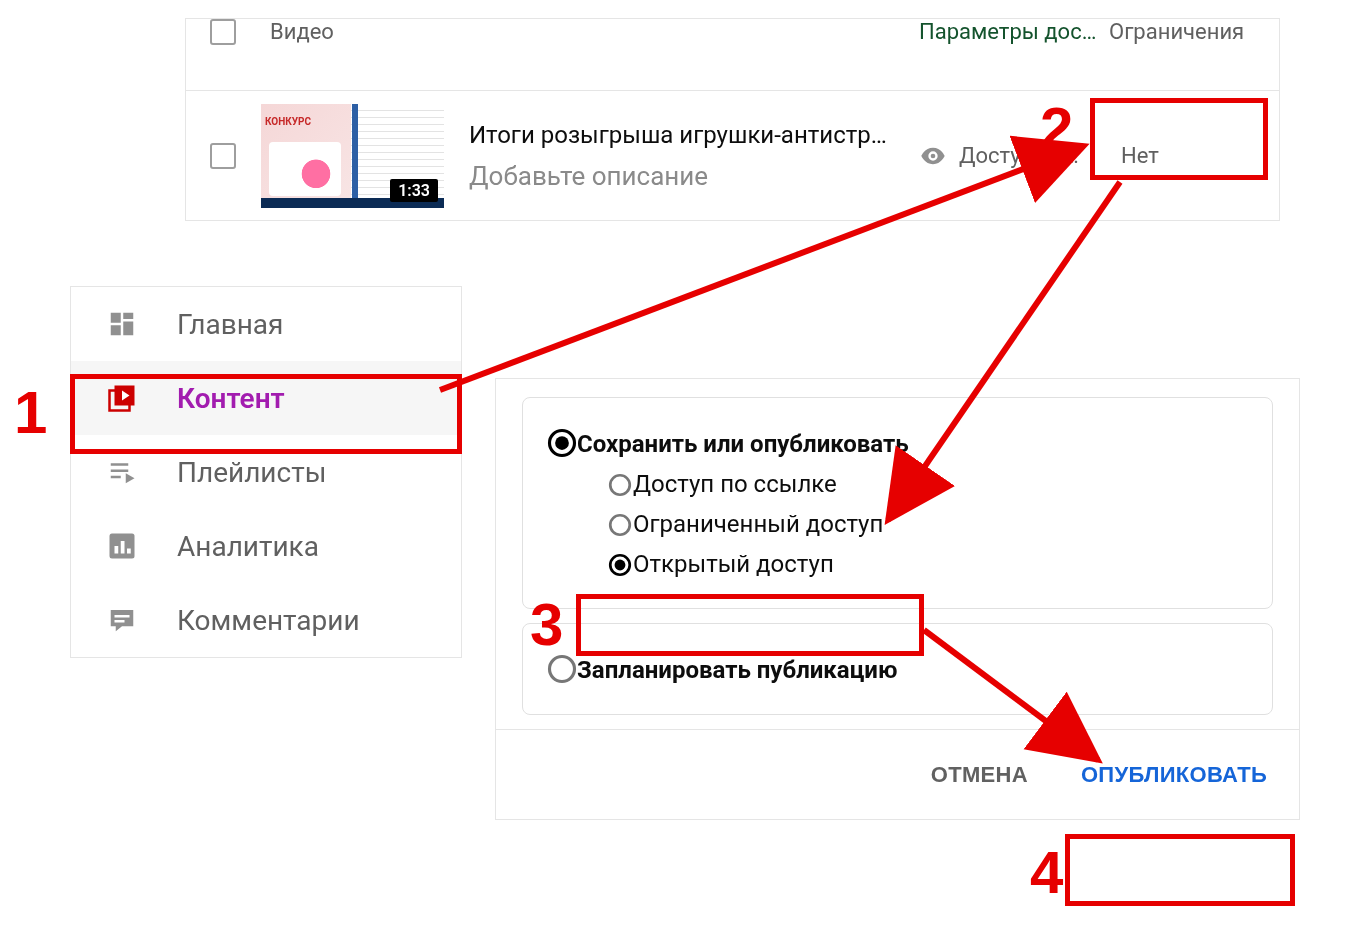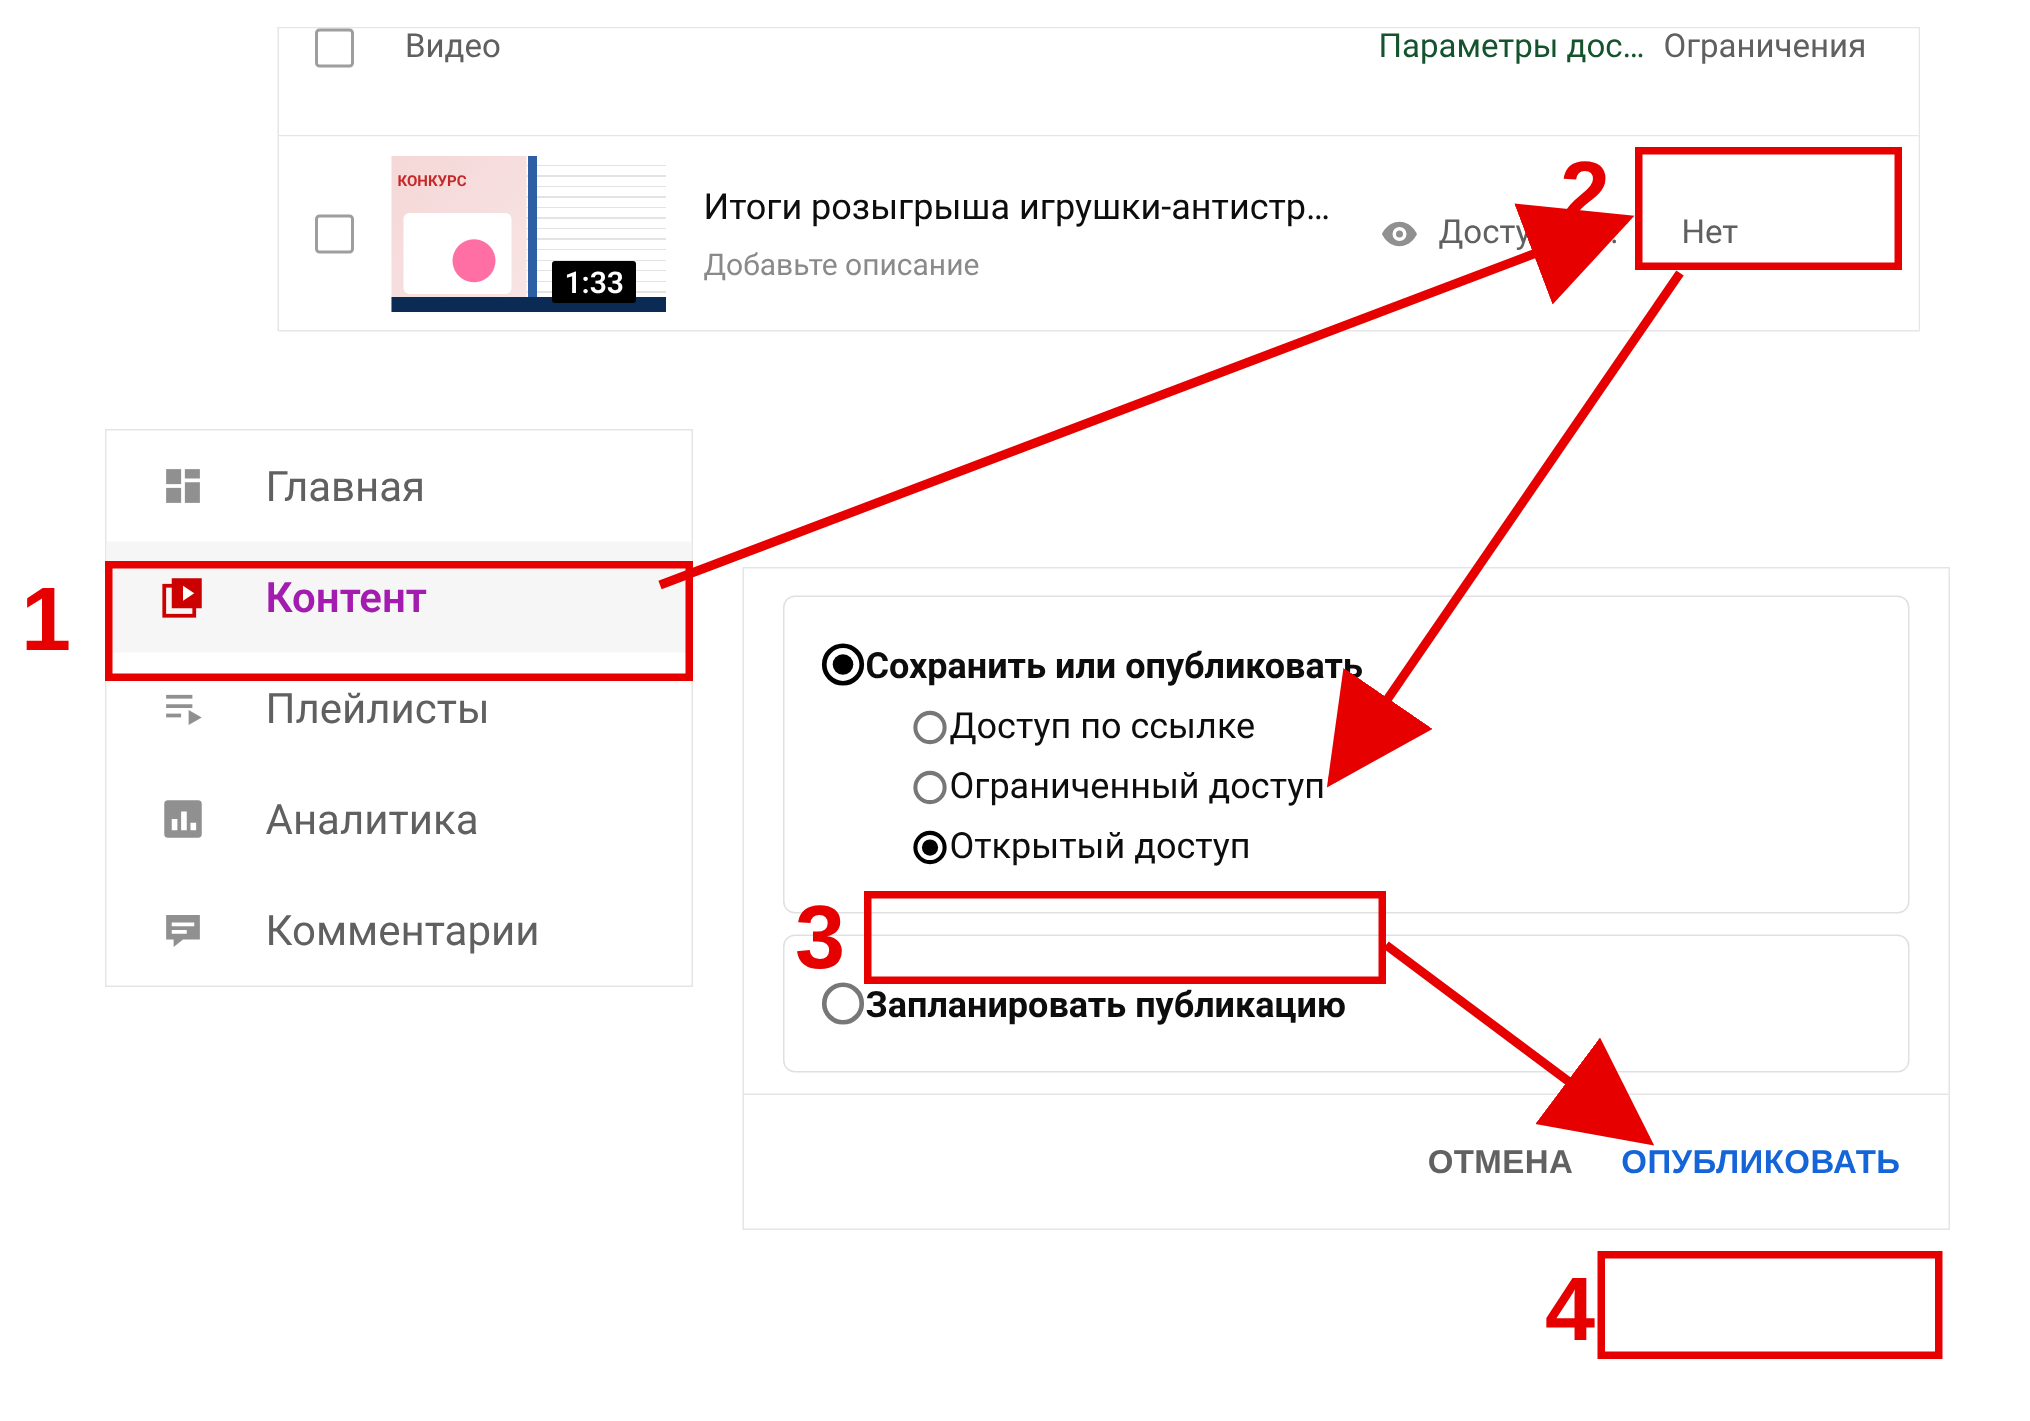--- a/index.html
+++ b/index.html
@@ -16,25 +16,25 @@
 .spacer-h{flex:1 1 auto}
 
 .thumb{position:relative;width:183px;height:104px;margin-left:25px;flex:0 0 auto;background:#fff;display:flex}
 .thumb .left{width:90px;height:104px;background:linear-gradient(135deg,#f5d7d7 0%,#f8e5e5 100%);position:relative}
 .thumb .left:before{content:"";position:absolute;left:8px;top:38px;width:72px;height:54px;background:#fff;border-radius:4px}
 .thumb .left:after{content:"КОНКУРС";position:absolute;left:4px;top:12px;font-size:10px;font-weight:700;color:#c62828}
 .thumb .cat{position:absolute;left:34px;top:42px;width:42px;height:48px;background:radial-gradient(circle at 50% 58%,#ff6fa3 0 40%,#fff 42% 100%);border-radius:50% 50% 48% 48%}
 .thumb .right{flex:1;background:repeating-linear-gradient(#fff,#fff 6px,#e3e3e3 6px,#e3e3e3 7px)}
 .thumb .right:before{content:"";position:absolute;right:86px;top:0;width:6px;height:104px;background:#2d5fa5}
 .thumb .bottom{position:absolute;left:0;right:0;bottom:0;height:10px;background:#0b2b55}
-.duration{position:absolute;right:20px;bottom:6px;background:#000;color:#fff;font-size:20px;font-weight:600;padding:2px 8px;border-radius:2px}
+.duration{position:absolute;right:6px;bottom:6px;background:#000;color:#fff;font-size:16px;font-weight:600;padding:2px 8px;border-radius:2px}
 
 .row-body{flex:1 1 auto;margin-left:25px;display:flex;flex-direction:column;justify-content:center;gap:12px}
 .row-title{font-size:24px;color:#0d0d0d;white-space:nowrap;overflow:hidden;text-overflow:ellipsis;max-width:440px}
-.row-desc{font-size:20px;color:#8a8a8a}
+.row-desc{font-size:26px;color:#8a8a8a}
 
 .col-access{width:190px;display:flex;align-items:center;gap:12px}
 .eye{width:28px;height:28px;flex:0 0 auto}
 .col-access-text{font-size:22px;color:#606060;white-space:nowrap;overflow:hidden;text-overflow:ellipsis}
 .col-restr{width:170px;font-size:22px;color:#606060;text-align:left;padding-left:12px}
 
 
 .sidebar{position:absolute;left:70px;top:286px;width:392px;border:1px solid #e5e5e5;background:#fff}
 .sb-item{display:flex;align-items:center;height:74px;padding-left:36px;gap:40px;font-size:28px;color:#606060;cursor:pointer}
 .sb-item.active{background:#f6f6f6;color:#a21caf;font-weight:600}
@@ -43,21 +43,21 @@
 
 .panel{position:absolute;left:495px;top:378px;width:805px;border:1px solid #e5e5e5;background:#fff}
 .card{margin:18px 26px 14px 26px;border:1px solid #e0e0e0;border-radius:8px;padding:24px 24px}
 .card + .card{margin-top:10px}
 .radio-row{display:flex;align-items:flex-end;font-size:24px;padding:6px 0}
 .sub .radio-row{margin-left:60px;font-size:24px}
 .radio-big{width:30px;height:30px;flex:0 0 auto}
 .radio-sm{width:26px;height:26px;flex:0 0 auto}
 .bold{font-weight:700}
 
-.panel-footer{display:flex;justify-content:flex-end;align-items:center;border-top:1px solid #e5e5e5;height:90px;padding-right:26px;gap:20px}
+.panel-footer{display:flex;justify-content:flex-end;align-items:center;border-top:1px solid #e5e5e5;height:90px;padding-right:26px;gap:41px}
 .btn-flat{font-size:22px;font-weight:600;letter-spacing:.3px;color:#616161;background:none;border:none;cursor:pointer;padding:10px 6px}
 .btn-flat.primary{color:#1565d8}
 
 
 .ann{position:absolute;border:5px solid #e60000}
 .num{position:absolute;font-size:60px;font-weight:900;color:#e60000;font-family:Arial,Helvetica,sans-serif}
 svg.arrows{position:absolute;left:0;top:0;width:1353px;height:947px;pointer-events:none}
 </style>
 </head>
 <body>

